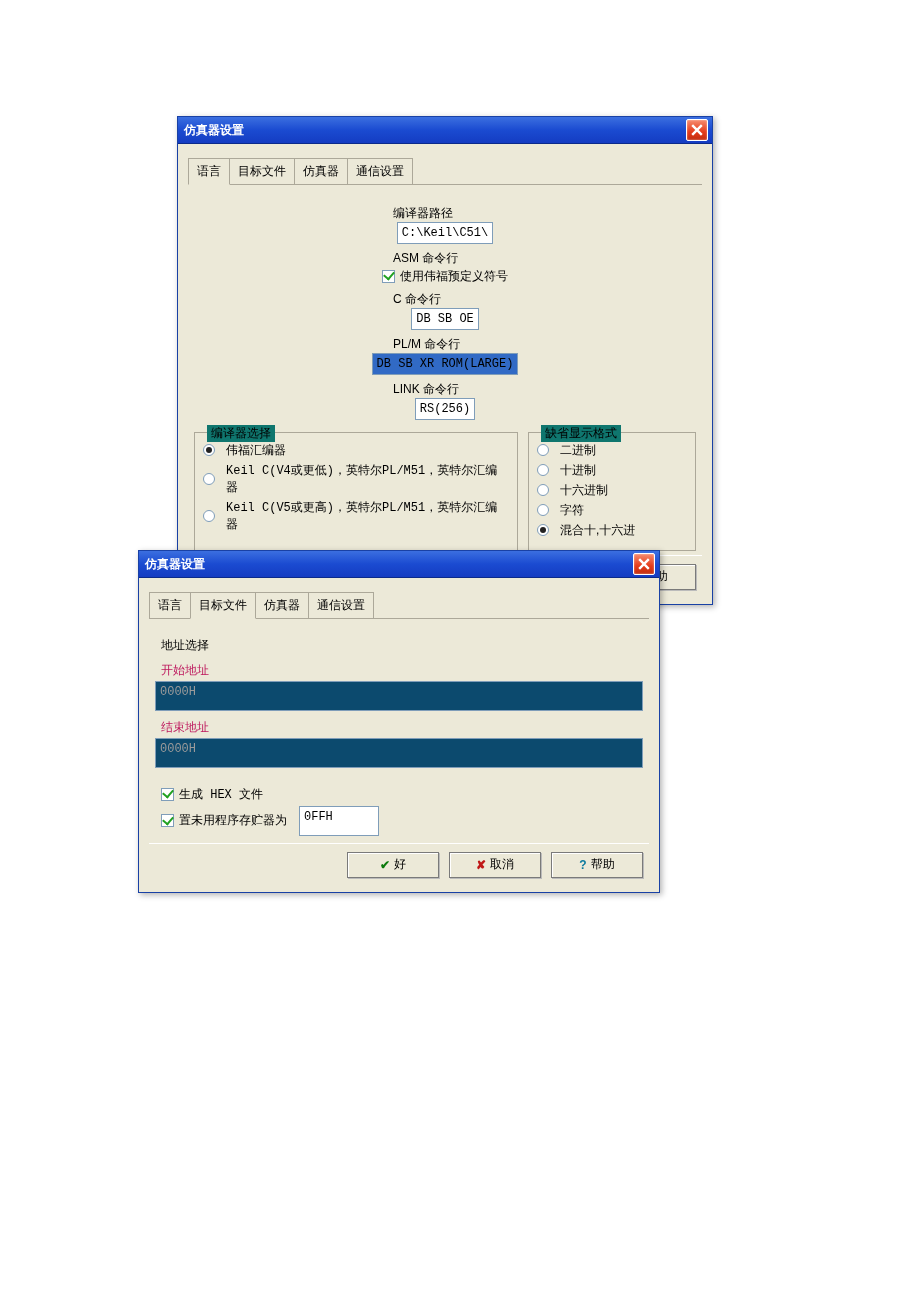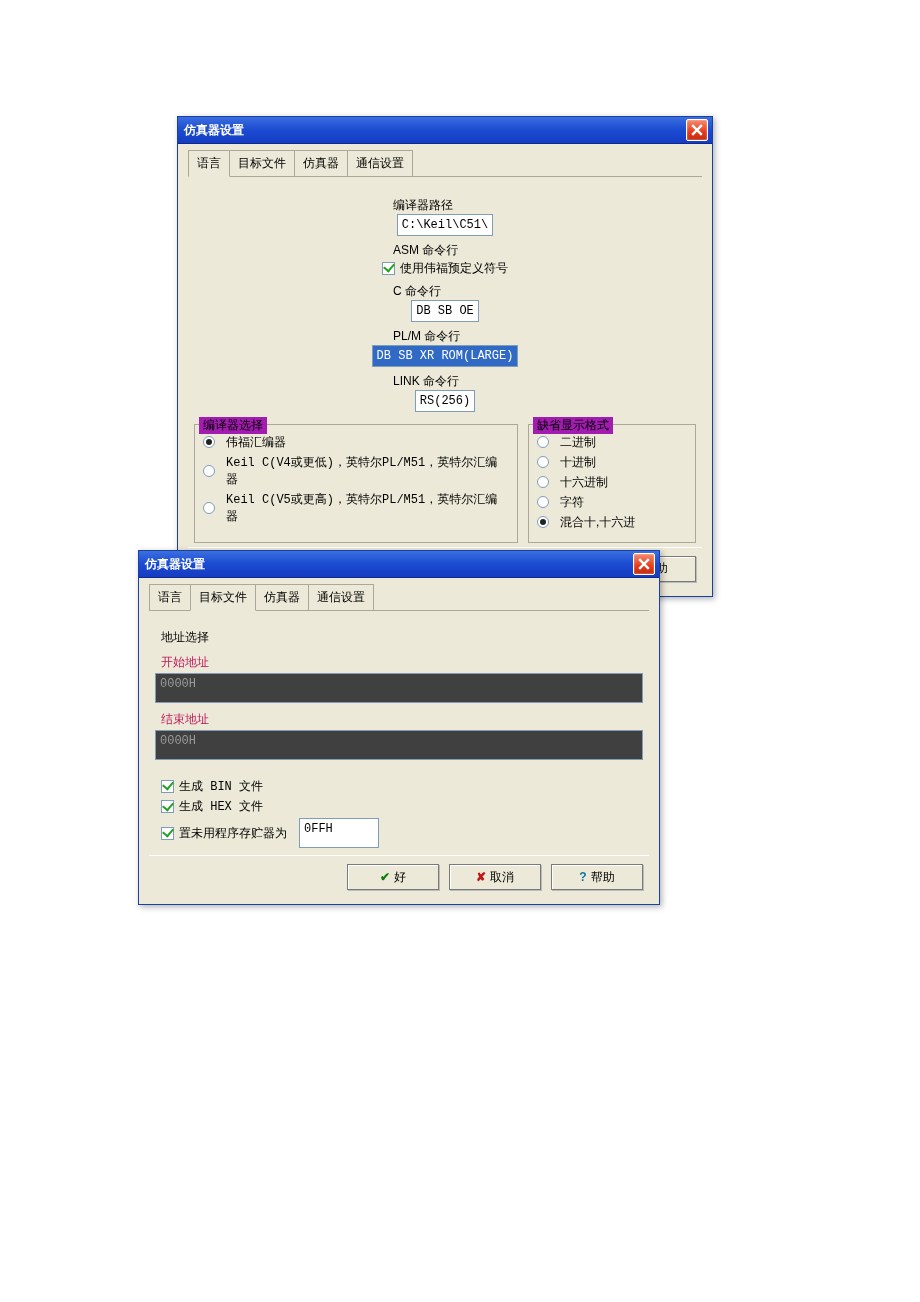--- a/index.html
+++ b/index.html
@@ -40,21 +40,21 @@
     border: 1px solid #fff;
     border-radius: 2px;
     display: flex;
     align-items: center;
     justify-content: center;
     cursor: pointer;
     box-shadow: inset 0 0 2px rgba(255,255,255,0.6);
   }
   .closebtn svg { width: 12px; height: 12px; }
   .client {
-    padding: 6px 10px 10px 10px;
+    padding: 14px 10px 10px 10px;
     background: #ece9d8;
   }
   .tabs {
     display: flex;
     align-items: flex-end;
     border-bottom: 1px solid #aca899;
     margin-bottom: 6px;
   }
   .tab {
     padding: 4px 8px;
@@ -90,25 +90,25 @@
     border: 1px solid #7f9db9;
     background: #fff;
     padding: 1px 4px;
     font-family: "Courier New", monospace;
     font-size: 12px;
     line-height: 18px;
     box-sizing: border-box;
   }
   .textfield.sel {
     background: #316ac5;
-    color: #ffffff;
+    color: #000000;
   }
   .textfield.disabled {
     color: #9a9a9a;
-    background: #404040;
+    background: #0c4a6e;
   }
   .chk {
     display: inline-flex;
     align-items: center;
     gap: 5px;
     cursor: pointer;
   }
   .chkbox {
     width: 13px;
     height: 13px;
@@ -130,22 +130,22 @@
   }
   .fieldset {
     border: 1px solid #aca899;
     padding: 6px 8px 8px 8px;
     margin-top: 6px;
     position: relative;
   }
   .legend {
     position: absolute;
     top: -8px;
-    left: 4px;
-    background: #a21caf;
+    left: 12px;
+    background: #0f766e;
     padding: 0 4px;
   }
   .radio {
     display: flex;
     align-items: center;
     gap: 11px;
     margin: 3px 0;
     cursor: pointer;
   }
   .rcircle {
@@ -334,26 +334,20 @@
       <div class="textfield mono disabled" style="margin:0 0 0 0;">0000H</div>
 
       <div class="dimlabel" style="margin-left:6px;">结束地址</div>
       <div class="textfield mono disabled">0000H</div>
 
       <div style="height:14px;"></div>
 
       <div style="margin:3px 6px;">
         <span class="chk">
           <span class="chkbox checked"></span>
-          <span class="mono">生成 BIN 文件</span>
-        </span>
-      </div>
-      <div style="margin:3px 6px;">
-        <span class="chk">
-          <span class="chkbox checked"></span>
           <span class="mono">生成 HEX 文件</span>
         </span>
       </div>
       <div style="margin:3px 6px; display:flex; align-items:center; gap:12px;">
         <span class="chk">
           <span class="chkbox checked"></span>
           <span>置未用程序存贮器为</span>
         </span>
         <div class="textfield mono" style="flex:0 0 80px;">0FFH</div>
       </div>

